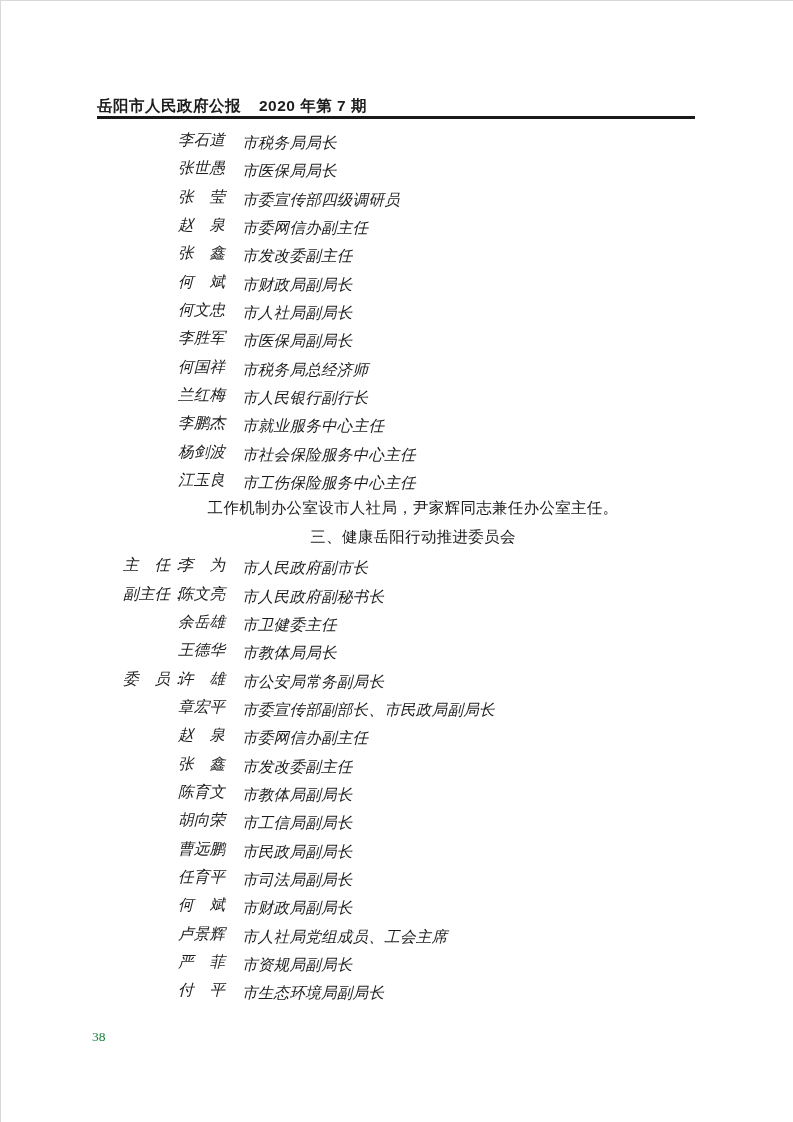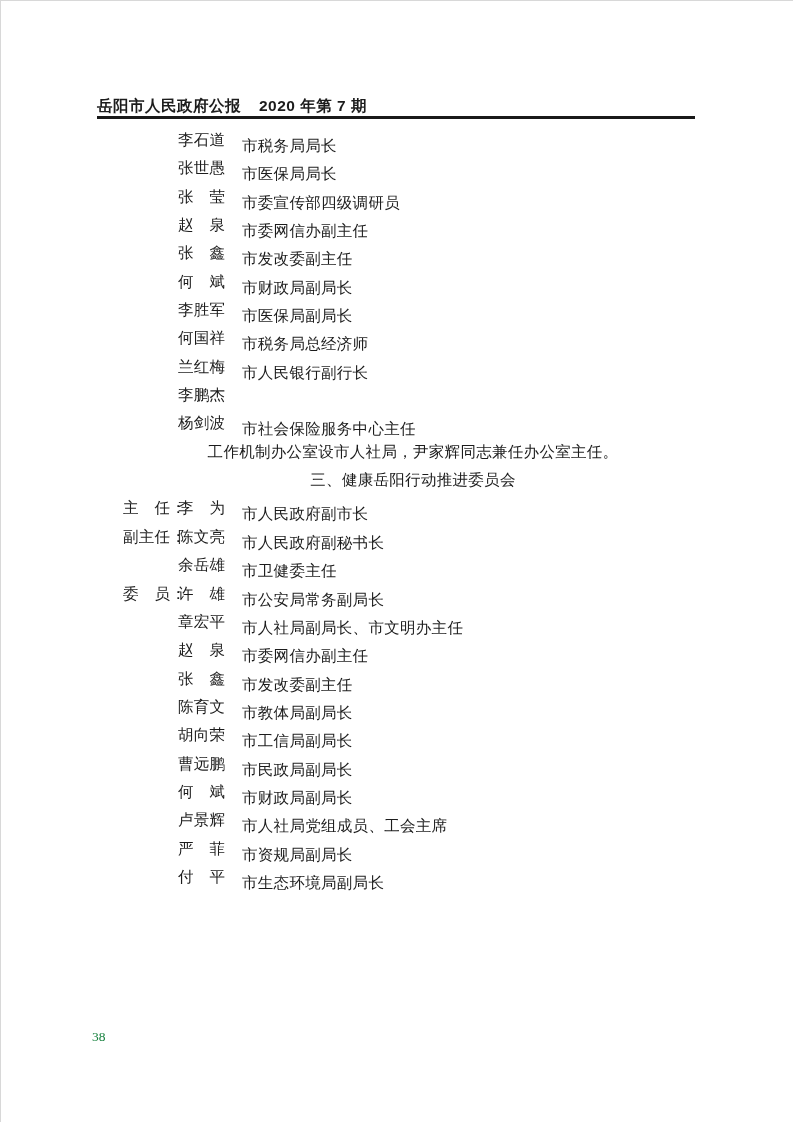--- a/index.html
+++ b/index.html
@@ -45,21 +45,22 @@
     top: 126px;
     width: 580px;
     font-size: 15.5px;
     line-height: 28.35px;
     letter-spacing: 0.3px;
     white-space: nowrap;
   }
   .line-row {
     height: 28.35px;
     display: flex;
-    align-items: flex-start;
+    align-items: center;
+    font-style: italic;
   }
   .col-label {
     display: inline-block;
     width: 55px;
     flex: 0 0 55px;
   }
   .col-name {
     display: inline-block;
     width: 64px;
     flex: 0 0 64px;
@@ -126,20 +127,25 @@
           <span class="col-name">张　鑫</span>
           <span class="col-title">市发改委副主任</span>
         </div>
 
         <div class="line-row">
           <span class="col-label"></span>
           <span class="col-name">何　斌</span>
           <span class="col-title">市财政局副局长</span>
         </div>
 
+        <div class="line-row">
+          <span class="col-label"></span>
+          <span class="col-name">何文忠</span>
+          <span class="col-title">市人社局副局长</span>
+        </div>
 
         <div class="line-row">
           <span class="col-label"></span>
           <span class="col-name">李胜军</span>
           <span class="col-title">市医保局副局长</span>
         </div>
 
         <div class="line-row">
           <span class="col-label"></span>
           <span class="col-name">何国祥</span>
@@ -148,28 +154,34 @@
 
         <div class="line-row">
           <span class="col-label"></span>
           <span class="col-name">兰红梅</span>
           <span class="col-title">市人民银行副行长</span>
         </div>
 
         <div class="line-row">
           <span class="col-label"></span>
           <span class="col-name">李鹏杰</span>
+          <span class="col-title">市就业服务中心主任</span>
         </div>
 
         <div class="line-row">
           <span class="col-label"></span>
           <span class="col-name">杨剑波</span>
           <span class="col-title">市社会保险服务中心主任</span>
         </div>
 
+        <div class="line-row">
+          <span class="col-label"></span>
+          <span class="col-name">江玉良</span>
+          <span class="col-title">市工伤保险服务中心主任</span>
+        </div>
       </div>
 
     <div class="paragraph-line">工作机制办公室设市人社局，尹家辉同志兼任办公室主任。</div>
 
     <div class="paragraph-line">三、健康岳阳行动推进委员会</div>
 
     <div>
 
         <div class="line-row">
           <span class="col-label">主　任：</span>
@@ -182,31 +194,36 @@
           <span class="col-name">陈文亮</span>
           <span class="col-title">市人民政府副秘书长</span>
         </div>
 
         <div class="line-row">
           <span class="col-label"></span>
           <span class="col-name">余岳雄</span>
           <span class="col-title">市卫健委主任</span>
         </div>
 
+        <div class="line-row">
+          <span class="col-label"></span>
+          <span class="col-name">王德华</span>
+          <span class="col-title">市教体局局长</span>
+        </div>
 
         <div class="line-row">
           <span class="col-label">委　员：</span>
           <span class="col-name">许　雄</span>
           <span class="col-title">市公安局常务副局长</span>
         </div>
 
         <div class="line-row">
           <span class="col-label"></span>
           <span class="col-name">章宏平</span>
-          <span class="col-title">市人社局副局长、市文明办主任</span>
+          <span class="col-title">市委宣传部副部长、市民政局副局长</span>
         </div>
 
         <div class="line-row">
           <span class="col-label"></span>
           <span class="col-name">赵　泉</span>
           <span class="col-title">市委网信办副主任</span>
         </div>
 
         <div class="line-row">
           <span class="col-label"></span>
@@ -226,20 +243,25 @@
           <span class="col-name">胡向荣</span>
           <span class="col-title">市工信局副局长</span>
         </div>
 
         <div class="line-row">
           <span class="col-label"></span>
           <span class="col-name">曹远鹏</span>
           <span class="col-title">市民政局副局长</span>
         </div>
 
+        <div class="line-row">
+          <span class="col-label"></span>
+          <span class="col-name">任育平</span>
+          <span class="col-title">市司法局副局长</span>
+        </div>
 
         <div class="line-row">
           <span class="col-label"></span>
           <span class="col-name">何　斌</span>
           <span class="col-title">市财政局副局长</span>
         </div>
 
         <div class="line-row">
           <span class="col-label"></span>
           <span class="col-name">卢景辉</span>

